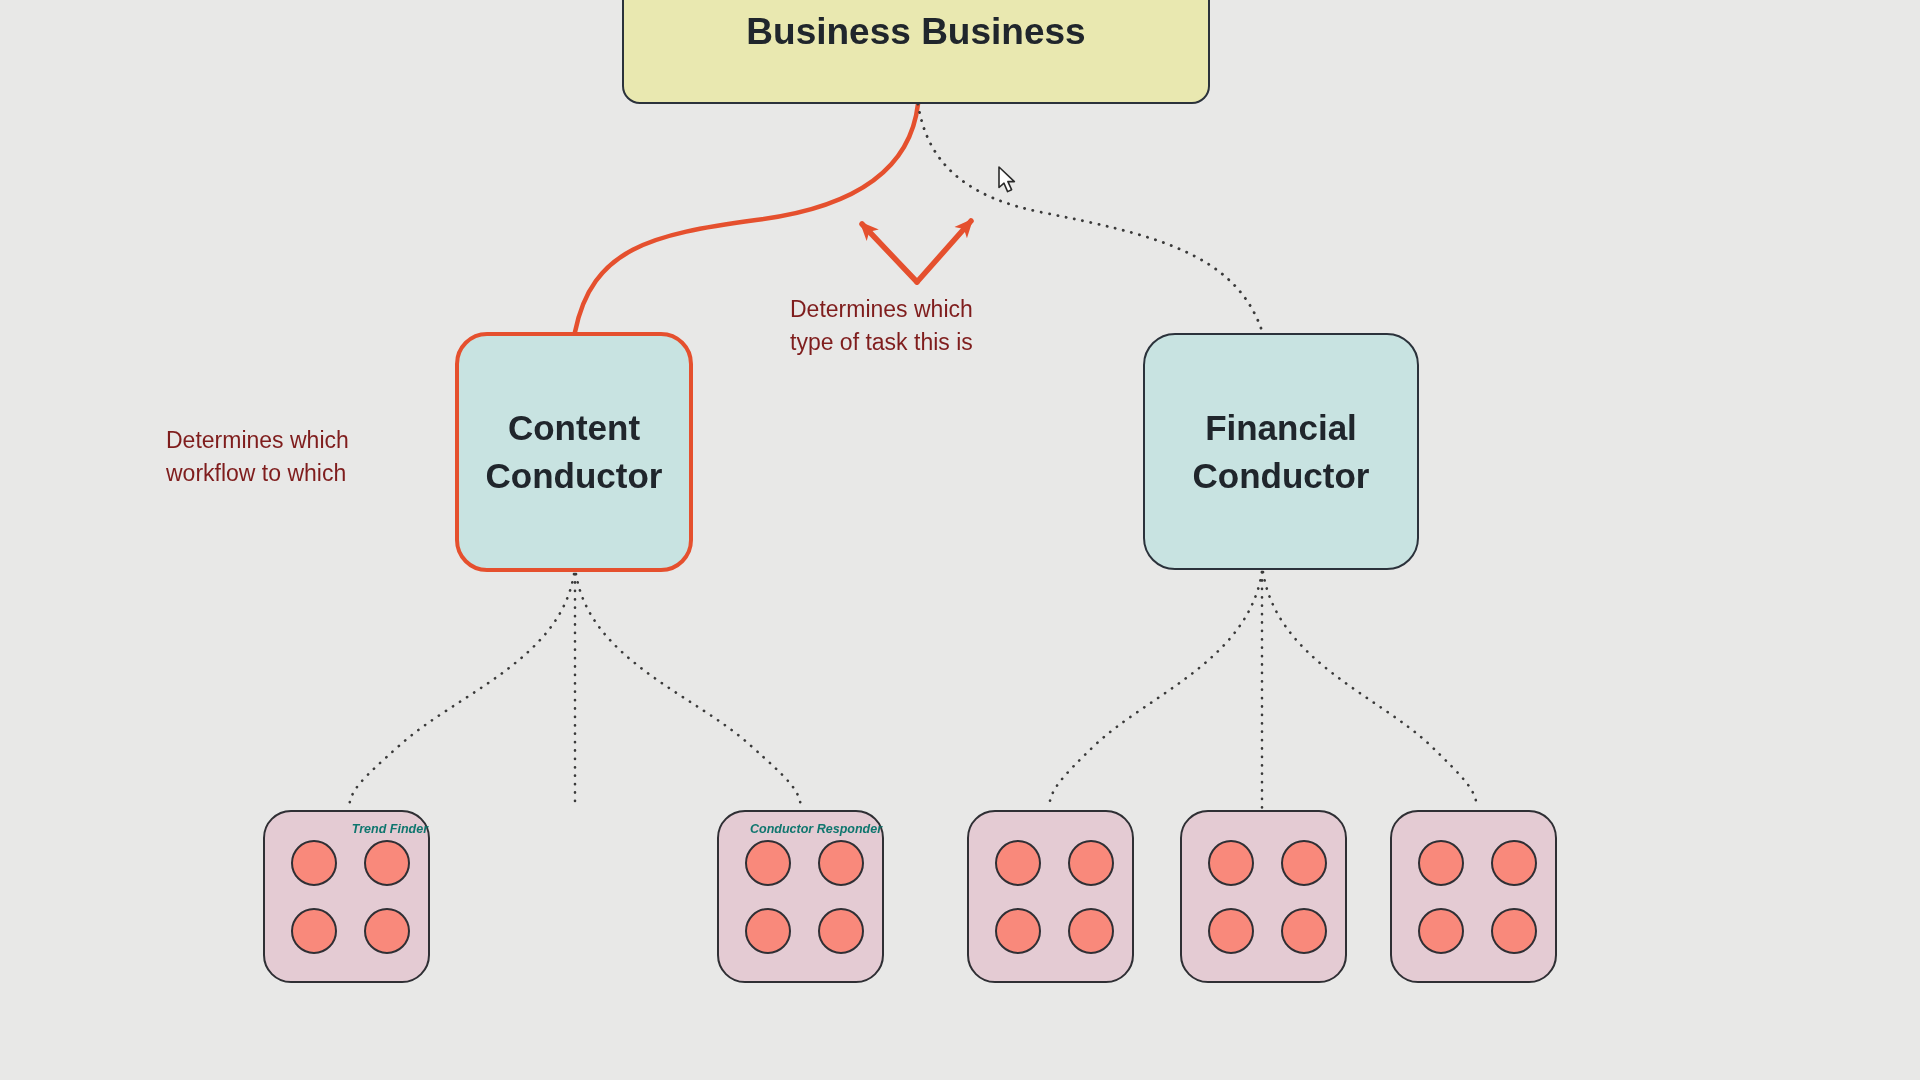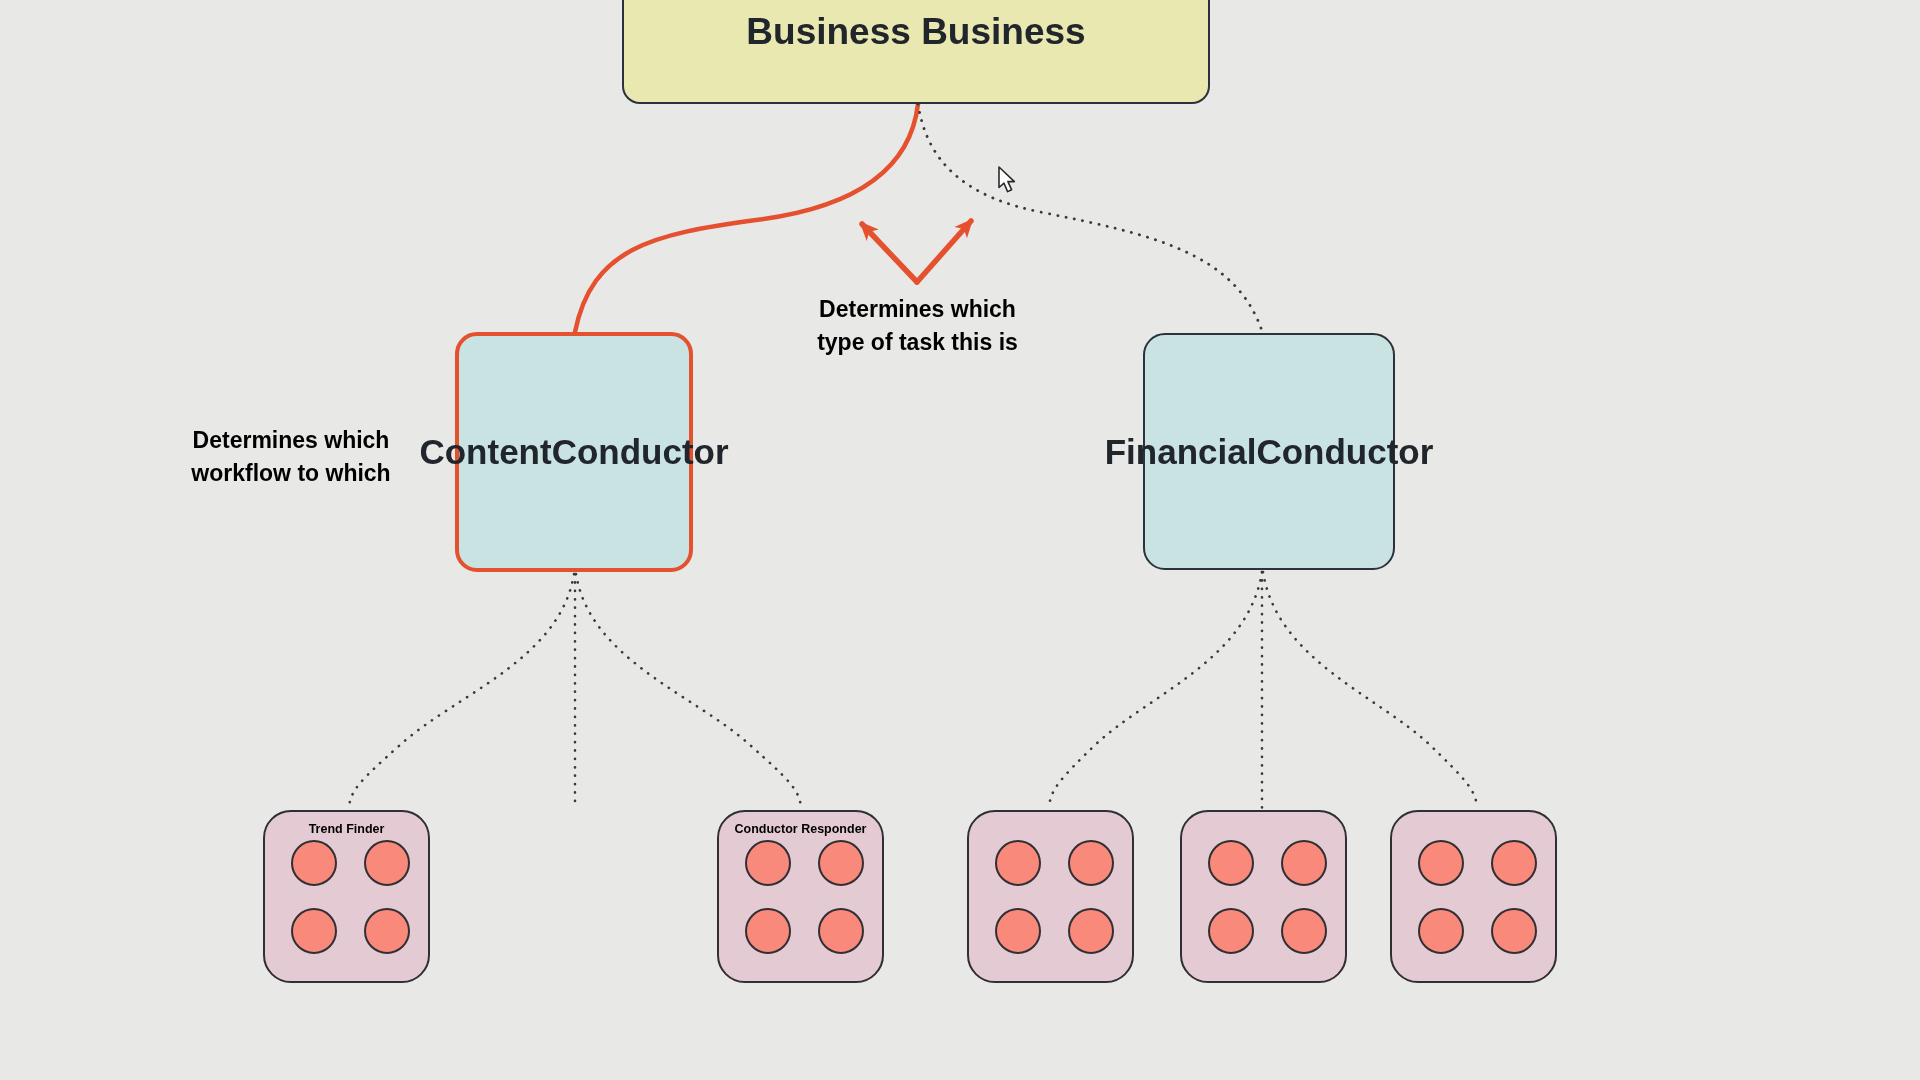--- a/index.html
+++ b/index.html
@@ -10,32 +10,32 @@
   *{margin:0;padding:0;box-sizing:border-box;}
   html,body{width:1920px;height:1080px;overflow:hidden;}
   body{background:var(--bg);font-family:"Liberation Sans",sans-serif;}
   .stage{position:relative;width:1920px;height:1080px;overflow:hidden;background:var(--bg);}
   .stage svg.connectors{position:absolute;left:0;top:0;z-index:1;}
   .node{position:absolute;z-index:2;display:flex;align-items:center;justify-content:center;
         background:var(--node-teal);border:2.5px solid var(--stroke-dark);color:var(--text-dark);
         font-weight:bold;text-align:center;}
   .node-business{left:622px;top:-40px;width:588px;height:144px;border-radius:18px;
                  background:var(--node-yellow);font-size:37px;}
-  .node-conductor{width:238px;height:240px;border-radius:22px;flex-direction:row;
+  .node-conductor{width:238px;height:240px;border-radius:32px;flex-direction:column;
                   font-size:35px;line-height:48px;}
   .node-content{left:455px;top:332px;border:4px solid var(--accent-red);}
-  .node-financial{left:1143px;top:333px;width:252px;height:237px;}
-  .annotation{position:absolute;z-index:2;color:#000000;font-weight:bold;font-size:23px;
-              line-height:33px;text-align:center;}
+  .node-financial{left:1143px;top:333px;width:276px;height:237px;}
+  .annotation{position:absolute;z-index:2;color:#7f1d1d;font-weight:normal;font-size:23px;
+              line-height:33px;text-align:left;}
   .annotation-task{left:790px;top:293px;width:255px;}
   .annotation-workflow{left:166px;top:424px;width:250px;}
   .worker{position:absolute;z-index:2;top:810px;width:167px;height:173px;border-radius:28px;
           background:var(--node-pink);border:2.5px solid #2f2f34;}
-  .worker-label{position:absolute;top:10px;left:0;width:100%;text-align:center;
-                font-size:12.5px;font-weight:bold;color:#000000;}
+  .worker-label{position:absolute;top:10px;left:0;width:100%;text-align:right;
+                font-size:12.5px;font-weight:bold;color:#0f766e;font-style:italic;}
   .dots{position:absolute;left:26px;top:28px;display:grid;grid-template-columns:46px 46px;
         grid-template-rows:46px 46px;column-gap:27px;row-gap:22px;}
   .dot{width:46px;height:46px;border-radius:50%;background:var(--dot-salmon);
        border:2.5px solid #2f2f34;}
 </style>
 </head>
 <body>
 
 <div class="stage">
 

